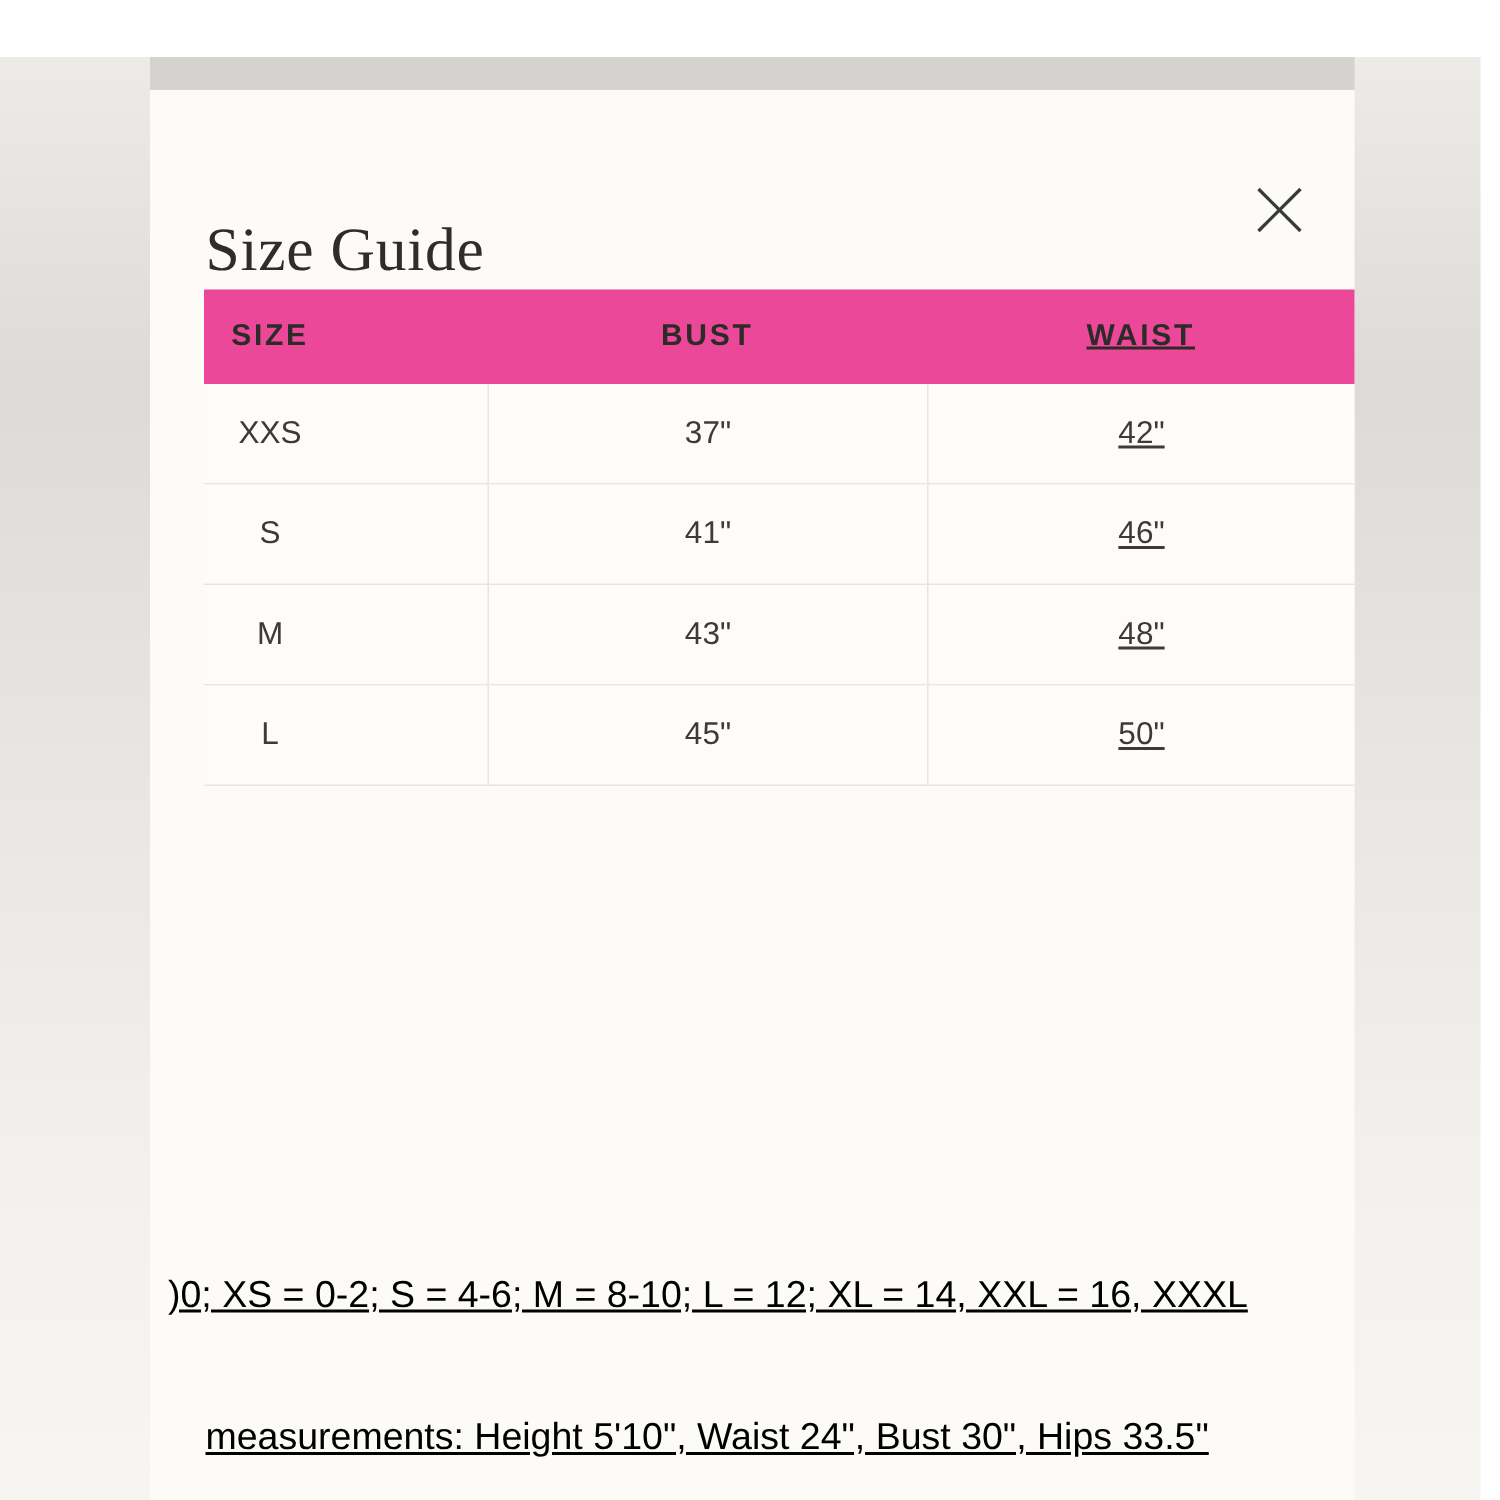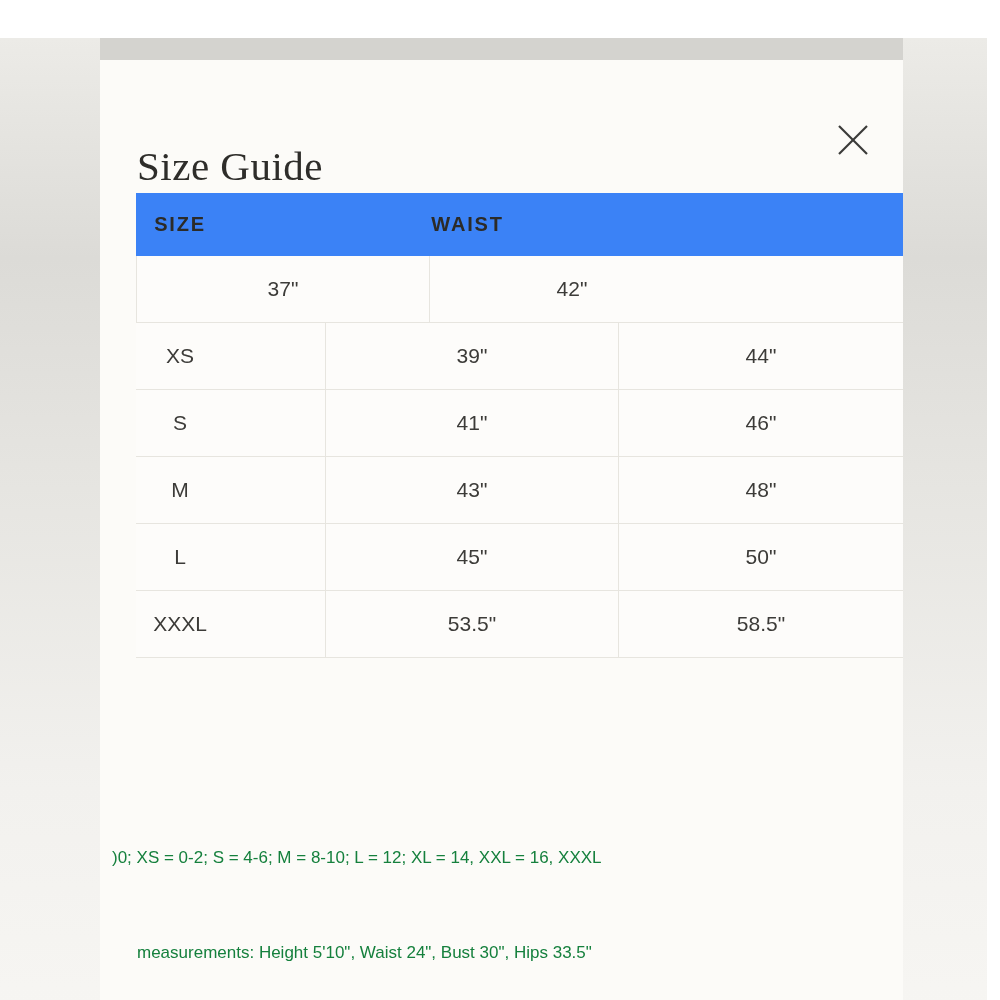--- a/index.html
+++ b/index.html
@@ -30,42 +30,42 @@
   }
   .close-btn{
     position:absolute;left:729px;top:55px;width:48px;height:48px;
     background:none;border:none;padding:0;margin:0;cursor:pointer;
   }
   .close-btn svg{display:block;width:34px;height:36px;margin:2px auto;}
 
   
   .size-table{position:absolute;left:36px;top:133px;width:767px;}
   .thead{
-    display:flex;height:63px;background:#3b82f6;
+    display:flex;height:63px;background:#ec4899;
     font-weight:700;font-size:20px;letter-spacing:1.8px;color:#2c2b28;
   }
   .thead .cell{border:none;}
   .cell{
     display:flex;align-items:center;justify-content:center;
     box-sizing:border-box;
   }
   .c0{width:189px;padding-right:101px;}
   .c1{width:293px;}
-  .c2{width:285px;}
+  .c2{width:285px;text-decoration:underline;}
   .trow{
     display:flex;height:66px;
     border-bottom:1px solid #e7e5df;
     font-size:21px;color:#3c3b38;background:#fdfcfa;
   }
   .trow .c1,.trow .c2{border-left:1px solid #e7e5df;}
 
   
   .note{
     position:absolute;
-    font-size:17px;color:#15803d;white-space:nowrap;line-height:1.3;
+    font-size:25px;color:#000000;white-space:nowrap;line-height:1.3;text-decoration:underline;
   }
   .note-sizing{left:12px;top:787px;}
   .note-wearing{left:19px;top:852px;}
   .note-measure{left:37px;top:882px;}
 
   
   .home-indicator{
     position:absolute;left:357px;top:976px;width:288px;height:11px;
     border-radius:6px;background:#0c0c0c;
   }
@@ -86,52 +86,44 @@
     <button class="close-btn">
       <svg viewBox="0 0 34 36">
         <line x1="3" y1="5" x2="31" y2="33" stroke="#3a3a38" stroke-width="2.2"></line>
         <line x1="31" y1="5" x2="3" y2="33" stroke="#3a3a38" stroke-width="2.2"></line>
       </svg>
     </button>
 
     <div class="size-table">
       <div class="thead">
         <div class="cell c0">SIZE</div>
+        <div class="cell c1">BUST</div>
         <div class="cell c2">WAIST</div>
       </div>
       <div id="size-rows">
           <div class="trow">
+            <div class="cell c0">XXS</div>
             <div class="cell c1">37"</div>
             <div class="cell c2">42"</div>
-          </div>
-          <div class="trow">
-            <div class="cell c0">XS</div>
-            <div class="cell c1">39"</div>
-            <div class="cell c2">44"</div>
           </div>
           <div class="trow">
             <div class="cell c0">S</div>
             <div class="cell c1">41"</div>
             <div class="cell c2">46"</div>
           </div>
           <div class="trow">
             <div class="cell c0">M</div>
             <div class="cell c1">43"</div>
             <div class="cell c2">48"</div>
           </div>
           <div class="trow">
             <div class="cell c0">L</div>
             <div class="cell c1">45"</div>
             <div class="cell c2">50"</div>
           </div>
-          <div class="trow">
-            <div class="cell c0">XXXL</div>
-            <div class="cell c1">53.5"</div>
-            <div class="cell c2">58.5"</div>
-          </div>
         </div>
     </div>
 
     <div class="note note-sizing">)0; XS = 0-2; S = 4-6; M = 8-10; L = 12; XL = 14, XXL = 16, XXXL</div>
     <div class="note note-measure">measurements: Height 5'10", Waist 24", Bust 30", Hips 33.5"</div>
 
   </div>
 
   <div class="home-indicator"></div>
 

